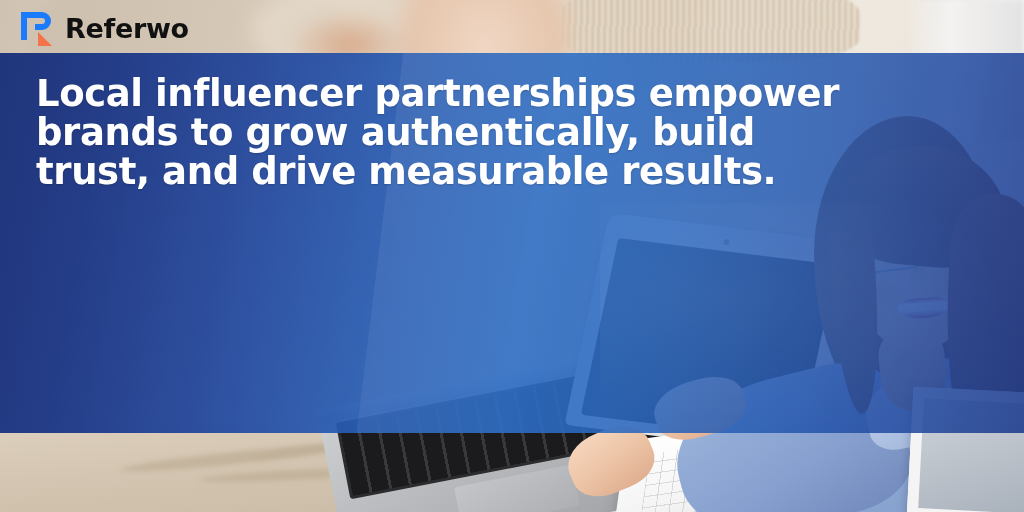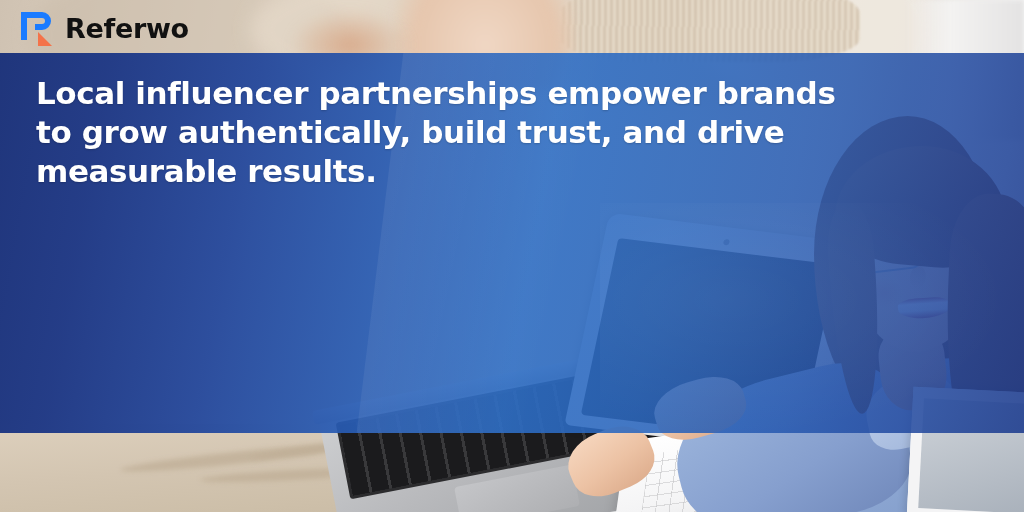--- a/index.html
+++ b/index.html
@@ -387,21 +387,21 @@
   .copy {
     position: absolute;
     left: 36px; top: 74px;
     width: 830px;
   }
   .copy p {
     margin: 0;
     color: #ffffff;
     font-family: "DejaVu Sans", sans-serif;
     font-weight: 700;
-    font-size: 31px;
+    font-size: 37px;
     line-height: 39px;
     letter-spacing: -0.4px;
     text-shadow: 0 1px 2px rgba(0,0,0,.18);
     white-space: pre-wrap;
   }
   .copy .para2 { margin-top: 39px; }
 </style>
 </head>
 <body>
 

